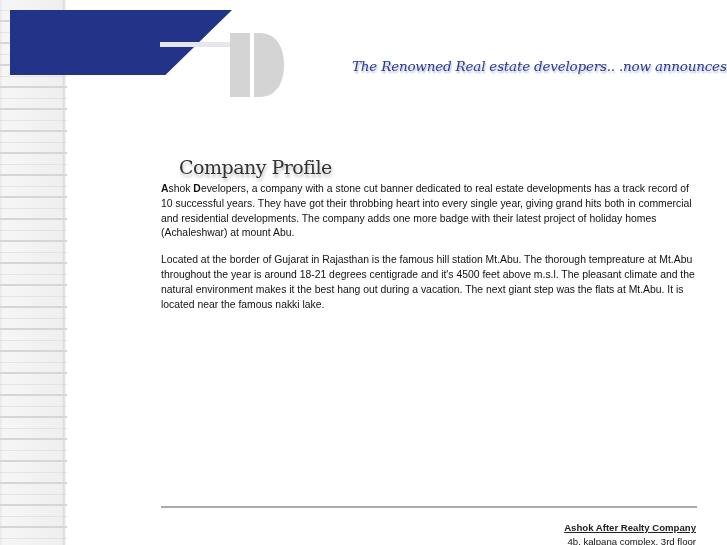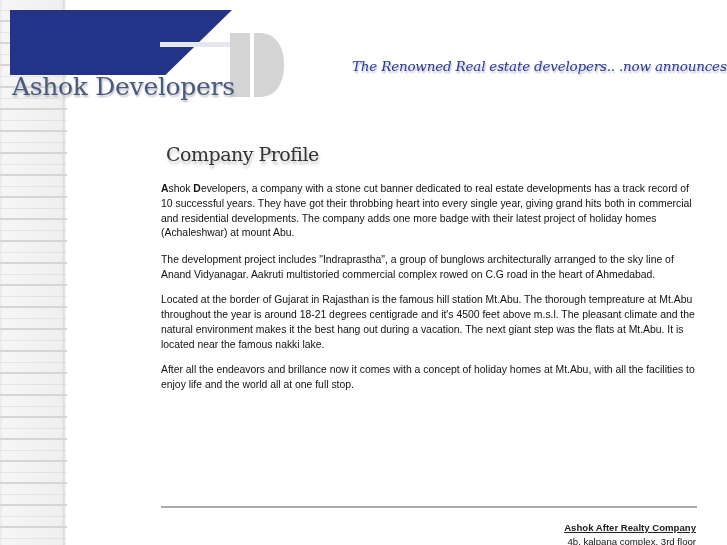--- a/index.html
+++ b/index.html
@@ -78,32 +78,29 @@
 
 <div class="brick-strip"></div>
 
 <div class="logo">
   <div class="logo-blue"></div>
   <div class="logo-bar"></div>
   <svg class="logo-d" viewBox="0 0 54 64" width="54" height="64">
     <path d="M0 0 H20 V64 H0 Z" fill="#d4d4d4"></path>
     <path d="M24 0 H30 C46 0 54 14 54 32 C54 50 46 64 30 64 H24 Z" fill="#d4d4d4"></path>
   </svg>
-  <div class="logo-name">Ashok Developers</div>
 </div>
 
 <div class="tagline">The Renowned Real estate developers.. .now announces . . !</div>
 
-<h1 class="page-title" style="margin:1px;font-weight:normal;">Company Profile</h1>
+<h1 class="page-title" style="margin:14px;font-weight:normal;">Company Profile</h1>
 
 <div class="content">
   <p><b>A</b><span>shok </span><b>D</b><span>evelopers, a company with a stone cut banner dedicated to real estate developments has a track record of 10 successful years. They have got their throbbing heart into every single year, giving grand hits both in commercial and residential developments. The company adds one more badge with their latest project of holiday homes (Achaleshwar) at mount Abu.</span></p>
-  <p>The development project includes "Indraprastha", a group of bunglows architecturally arranged to the sky line of Anand Vidyanagar. Aakruti multistoried commercial complex rowed on C.G road in the heart of Ahmedabad.</p>
   <p>Located at the border of Gujarat in Rajasthan is the famous hill station Mt.Abu. The thorough tempreature at Mt.Abu throughout the year is around 18-21 degrees centigrade and it's 4500 feet above m.s.l. The pleasant climate and the natural environment makes it the best hang out during a vacation. The next giant step was the flats at Mt.Abu. It is located near the famous nakki lake.</p>
-  <p>After all the endeavors and brillance now it comes with a concept of holiday homes at Mt.Abu, with all the facilities to enjoy life and the world all at one full stop.</p>
 </div>
 
 <div class="divider"></div>
 
 <div class="footer">
   <div><a class="company">Ashok After Realty Company</a></div>
   <div>4b, kalpana complex, 3rd floor</div>
 </div>
 
 </body></html>

